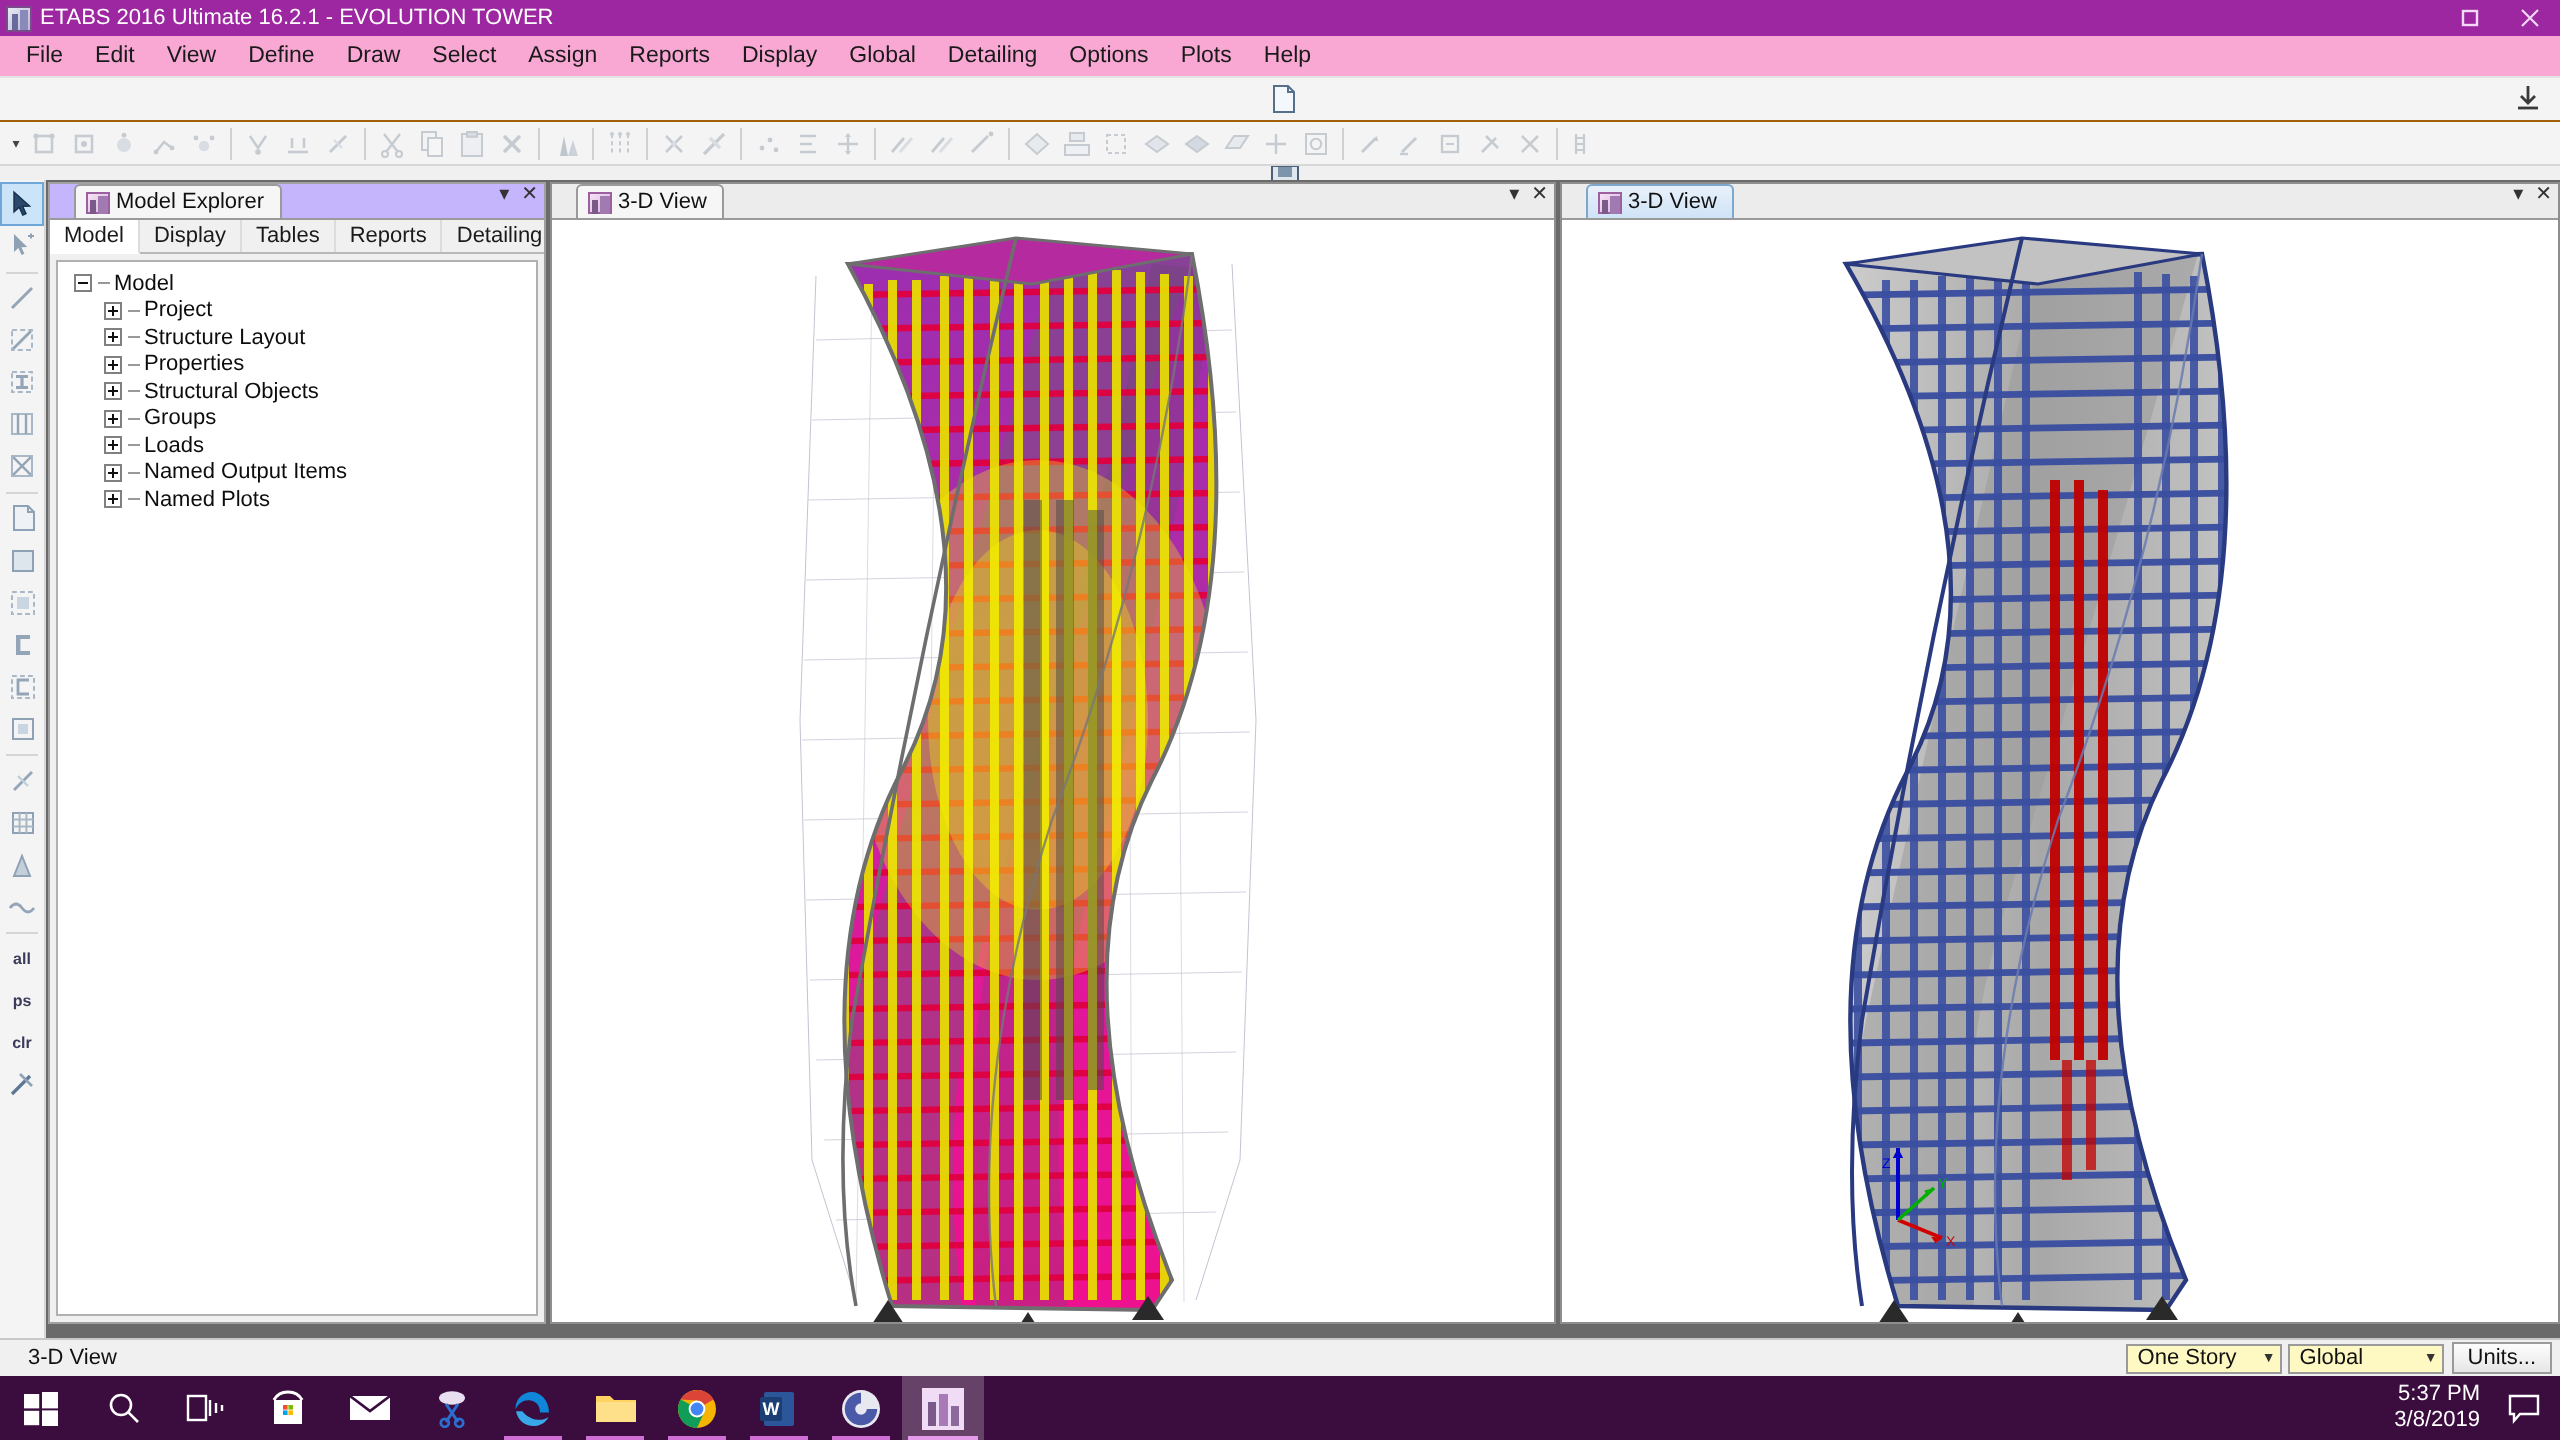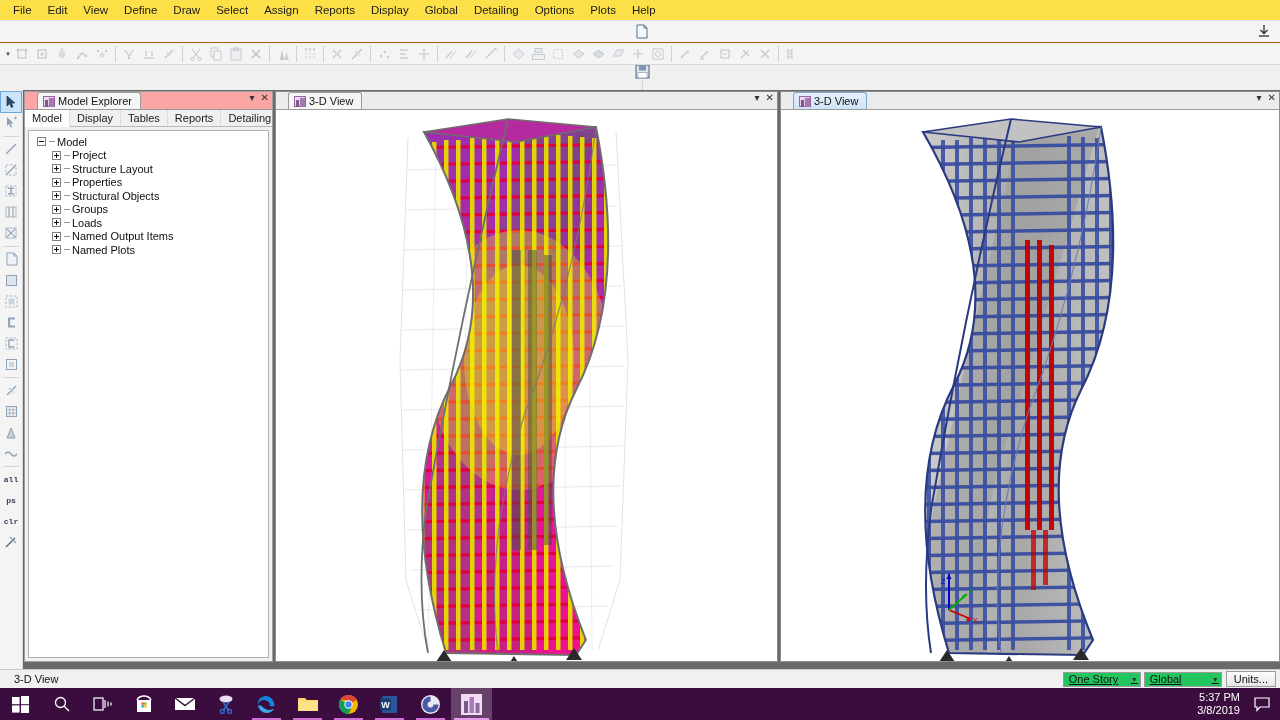--- a/index.html
+++ b/index.html
@@ -33,21 +33,21 @@
   .title-text { flex: 1; white-space: nowrap; overflow: hidden; }
   .win-btns { display: flex; height: 18px; }
   .win-btn {
     width: 30px; height: 18px; display: flex; align-items: center; justify-content: center;
     color: #f3d9f7; font-size: 12px; line-height: 1;
   }
   .win-btn svg { display:block; }
 
   
   .menubar {
-    height: 21px; background: #fde047;
+    height: 21px; background: #f9a8d4;
     display: flex; align-items: center;
     border-bottom: 1px solid #e3e3e3;
     padding-left: 5px;
   }
   .menu-item {
     padding: 2px 8px; font-size: 11.5px; color: #1a1a1a;
     cursor: default; white-space: nowrap;
   }
 
   
@@ -88,37 +88,37 @@
     background: #f4f4f4; border-right: 1px solid #d7d7d7;
     display: flex; flex-direction: column; align-items: center;
     padding-top: 2px;
   }
   .lb-btn {
     width: 20px; height: 20px; margin-bottom: 1px;
     display: flex; align-items: center; justify-content: center; flex: none;
   }
   .lb-btn.active { background:#cce4f7; outline: 1px solid #6fa8d8; }
   .lb-sep { width: 16px; height:1px; background:#d5d5d5; margin: 2px 0; flex:none; }
-  .lb-txt { font-size: 8px; color:#3a3a5a; font-weight:bold;font-family:Liberation Mono, monospace; }
+  .lb-txt { font-size: 8px; color:#3a3a5a; font-weight:bold; }
 
   
   .workspace {
     position: absolute; left: 23px; top: 90px; right: 0; bottom: 46px;
     background: #6a6a6a;
   }
 
   
   .panel {
     position: absolute; background: #f0f0f0;
     border: 1px solid #a0a0a0;
     display: flex; flex-direction: column;
   }
   .panel-head {
     height: 18px; display: flex; align-items: flex-end;
-    background: #fca5a5; position: relative;
+    background: #c4b5fd; position: relative;
     border-bottom: 1px solid #9a9a9a;
   }
   .panel-tab {
     height: 17px; background: #f6f6f6;
     border: 1px solid #9a9a9a; border-bottom: none;
     border-radius: 3px 3px 0 0;
     display: flex; align-items: center; gap: 3px;
     padding: 0 8px 0 5px; margin-left: 12px;
     font-size: 11px; color: #111;
   }
@@ -182,24 +182,24 @@
 
   
   .statusbar {
     position: absolute; left: 0; right: 0; bottom: 32px; height: 19px;
     background: #f0f0f0; border-top: 1px solid #c8c8c8;
     display: flex; align-items: center; padding: 0 4px;
     font-size: 11px; color: #111;
   }
   .status-left { padding-left: 10px; flex: 1; }
   .sb-select {
-    height: 15px; min-width: 78px; background: #22c55e;
+    height: 15px; min-width: 78px; background: #fef9c3;
     border: 1px solid #9a9a9a; display: flex; align-items: center;
     justify-content: space-between; padding: 0 2px 0 5px;
-    font-size: 11px; margin-left: 3px; text-decoration: underline;
+    font-size: 11px; margin-left: 3px;
   }
   .sb-select .cv { font-size: 7px; color: #333; padding-left: 6px; }
   .sb-btn {
     height: 16px; background: linear-gradient(#fdfdfd,#e6e6e6);
     border: 1px solid #9a9a9a; padding: 0 7px;
     display: flex; align-items: center; font-size: 11px; margin-left: 4px;
   }
 
   
   .taskbar {
@@ -227,20 +227,36 @@
     font-size: 11px; line-height: 13px; text-align: right;
     padding: 0 8px; color: #fff;
   }
   .tray-ico { width: 28px; height: 32px; display:flex; align-items:center; justify-content:center; }
 </style>
 </head>
 <body>
 
 <div id="app">
 
+  <div class="titlebar">
+    <div class="title-ico"></div>
+    <span class="title-text">ETABS 2016 Ultimate 16.2.1 - EVOLUTION TOWER</span>
+    <div class="win-btns">
+      <div class="win-btn">
+        <svg width="10" height="10" viewBox="0 0 10 10">
+            <rect x="1.5" y="1.5" width="7" height="7" fill="none" stroke="#f3d9f7" stroke-width="1.2"></rect>
+          </svg>
+      </div>
+      <div class="win-btn close">
+        <svg width="10" height="10" viewBox="0 0 10 10">
+            <path d="M1 1 L9 9 M9 1 L1 9" stroke="#f3d9f7" stroke-width="1.1" fill="none"></path>
+          </svg>
+      </div>
+    </div>
+  </div>
 
   <div class="menubar">
     <div class="menu-item">File</div>
     <div class="menu-item">Edit</div>
     <div class="menu-item">View</div>
     <div class="menu-item">Define</div>
     <div class="menu-item">Draw</div>
     <div class="menu-item">Select</div>
     <div class="menu-item">Assign</div>
     <div class="menu-item">Reports</div>

